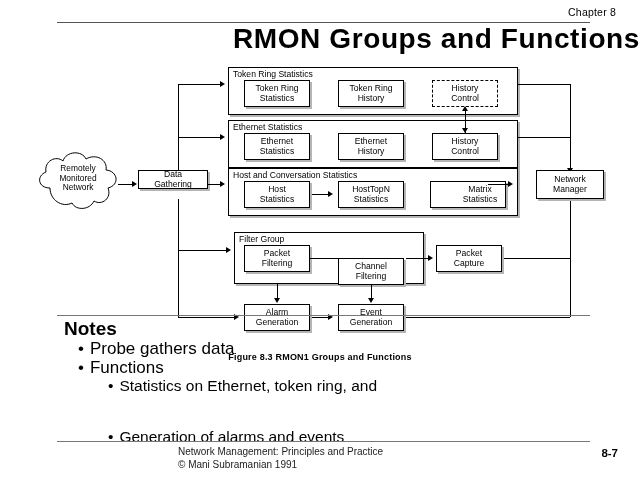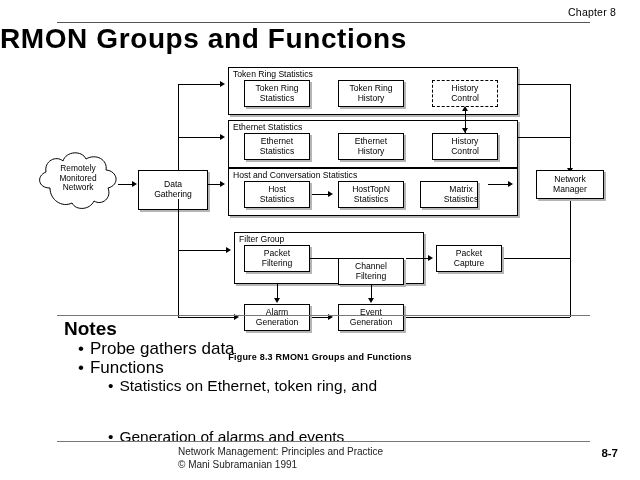--- a/index.html
+++ b/index.html
@@ -16,21 +16,21 @@
   .chapter{
     position:absolute;right:24px;top:6px;
     font-size:10.5px;color:#000;letter-spacing:.2px;
   }
   .rule-top{
     position:absolute;left:57px;top:22px;width:533px;height:1px;
     background:#555;
   }
   .title{
     position:absolute;left:0;top:23px;width:640px;
-    text-align:left;
+    text-align:right;
     font-size:28px;font-weight:bold;letter-spacing:.6px;
     color:#000;
   }
 
   
   .diagram{position:absolute;left:0;top:60px;width:640px;height:250px;}
 
   .box{
     position:absolute;box-sizing:border-box;
     border:1px solid #000;background:#fff;
@@ -123,21 +123,21 @@
     </svg>
     <div class="cloud-label" style="left:36px;top:104px;width:84px;">
       <div>Remotely</div>
       <div>Monitored</div>
       <div>Network</div>
     </div>
 
     <div class="ln h" style="left:118px;top:124px;width:16px;"></div>
     <div class="arrow-r" style="left:132px;top:120.5px;"></div>
 
-    <div class="box" style="left:138px;top:110px;width:70px;height:40px;">
+    <div class="box" style="left:138px;top:110px;width:70px;height:19px;">
       <div>
         <div>Data</div>
         <div>Gathering</div>
       </div>
     </div>
 
     <div class="ln v" style="left:178px;top:24px;height:86px;"></div>
     <div class="ln v" style="left:178px;top:139px;height:118px;"></div>
 
     <div class="ln h" style="left:178px;top:24px;width:44px;"></div>
@@ -213,21 +213,21 @@
       </div>
     </div>
     <div class="ln h" style="left:312px;top:134px;width:18px;"></div>
     <div class="arrow-r" style="left:328px;top:130.5px;"></div>
     <div class="box" style="left:338px;top:121px;width:66px;height:27px;">
       <div>
         <div>HostTopN</div>
         <div>Statistics</div>
       </div>
     </div>
-    <div class="box" style="left:420px;top:121px;width:58px;height:27px;padding-left:24px;">
+    <div class="box" style="left:430px;top:121px;width:76px;height:27px;padding-left:24px;">
       <div>
         <div>Matrix</div>
         <div>Statistics</div>
       </div>
     </div>
 
     <div class="group" style="left:234px;top:172px;width:190px;height:52px;">
       <div class="group-label">Filter Group</div>
     </div>
     <div class="box" style="left:244px;top:185px;width:66px;height:27px;">

